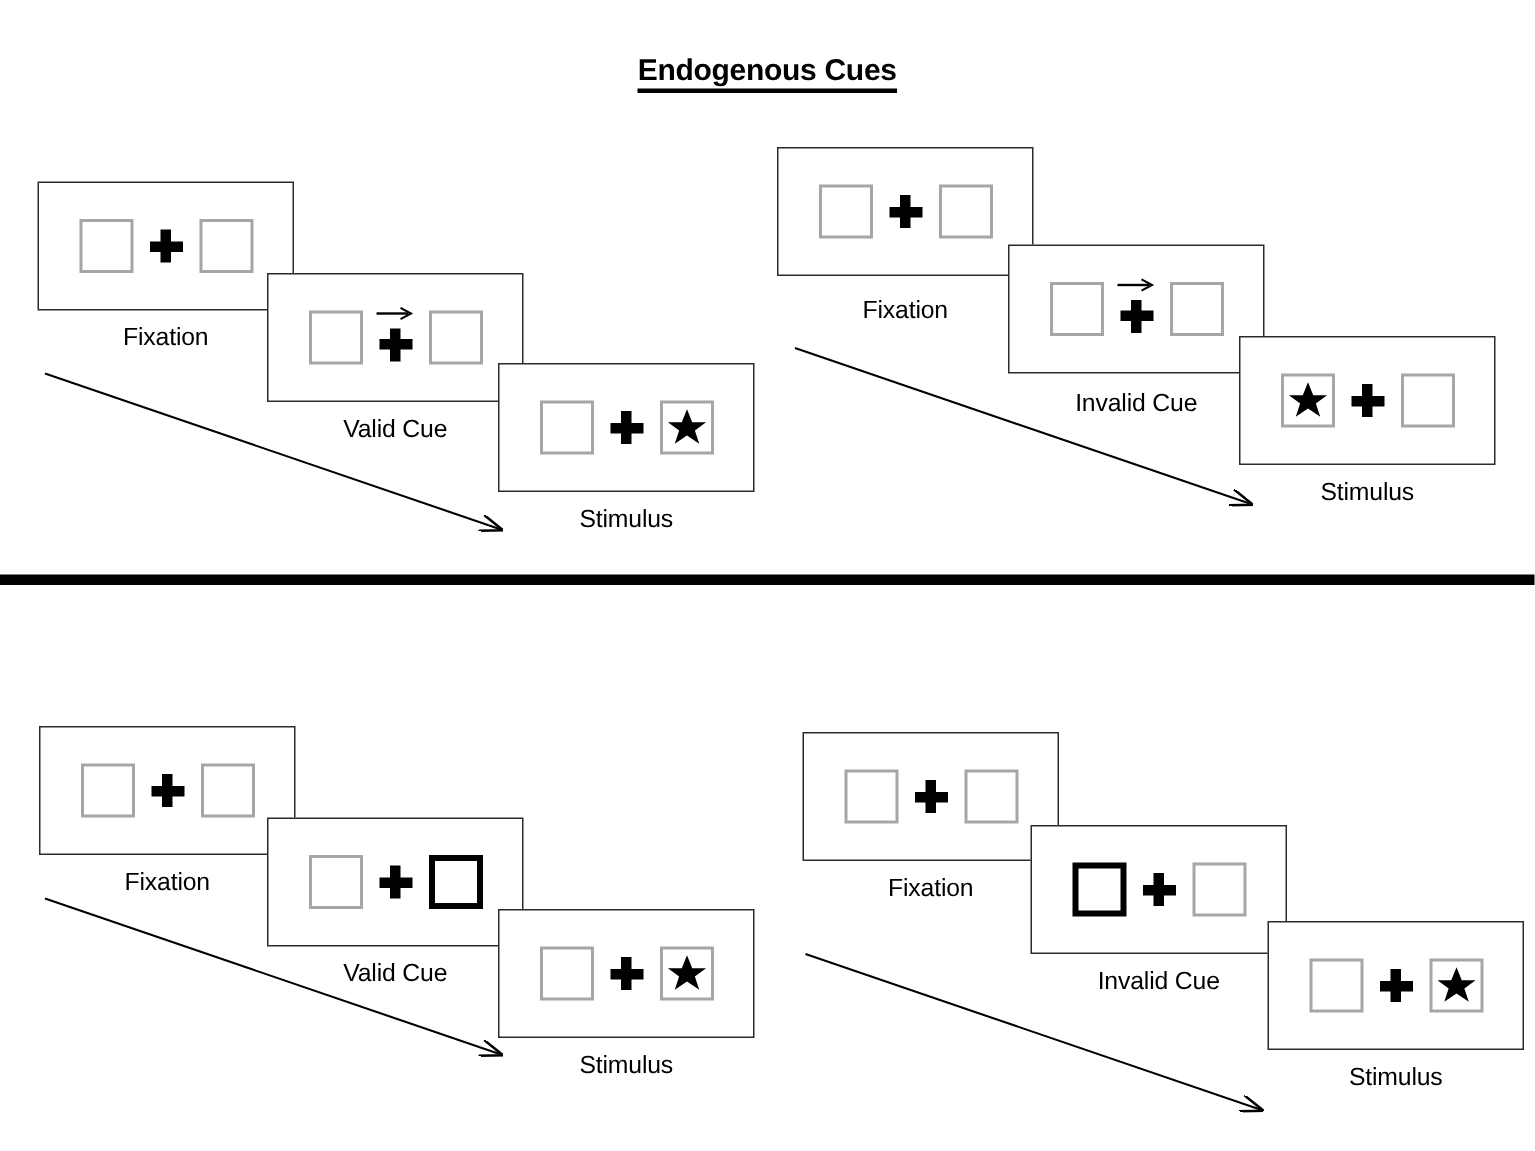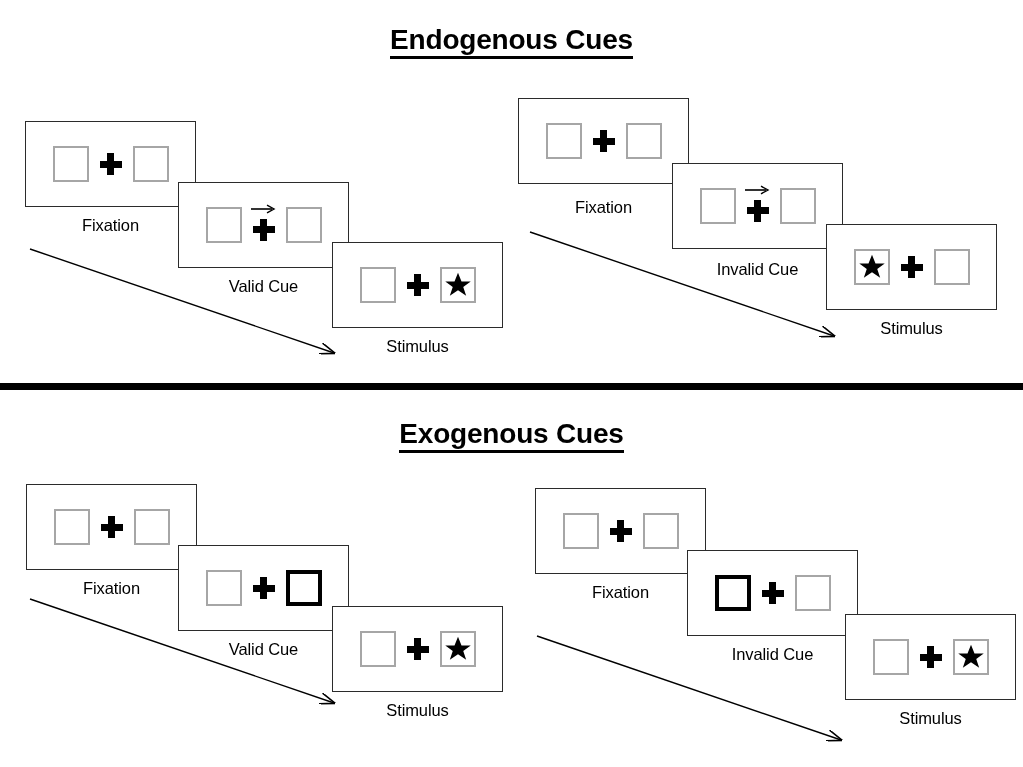--- a/index.html
+++ b/index.html
@@ -23,23 +23,24 @@
     width: 1023px;
   }
   #section-endogenous { top: 0; height: 388px; }
   #section-exogenous  { top: 392px; height: 375px; }
 
   .section-title {
     position: absolute;
     left: 0;
     width: 1023px;
     text-align: center;
-    font-size: 28px;
+    font-size: 20px;
     font-weight: bold;
     letter-spacing: -0.2px;
+    margin-top: 12px;
   }
   .section-title span {
     border-bottom: 3px solid #000;
     padding-bottom: 1px;
   }
   #title-endogenous { top: 24px; }
   #title-exogenous  { top: 26px; }
 
   .divider {
     position: absolute;
@@ -253,23 +254,20 @@
     </div>
   </div>
   <div class="caption" style="left:826px; top:319px; width:171px; text-align:center;">Stimulus</div>
 
 </div>
 
 <div class="divider"></div>
 
 <div class="section" id="section-exogenous">
 
-  <div class="section-title" id="title-exogenous">
-    <span>Exogenous Cues</span>
-  </div>
 
   <svg class="flow-arrow" style="left:28px; top:203px; width:320px; height:115px;" viewBox="0 0 320 115">
     <defs>
       <marker id="ah3" markerWidth="11" markerHeight="8" refX="10" refY="4" orient="auto">
         <path d="M0,0 L11,4 L0,8" fill="none" stroke="#000" stroke-width="1.2"></path>
       </marker>
     </defs>
     <line x1="2" y1="4" x2="306" y2="108" stroke="#000" stroke-width="1.4" marker-end="url(#ah3)"></line>
   </svg>
 

